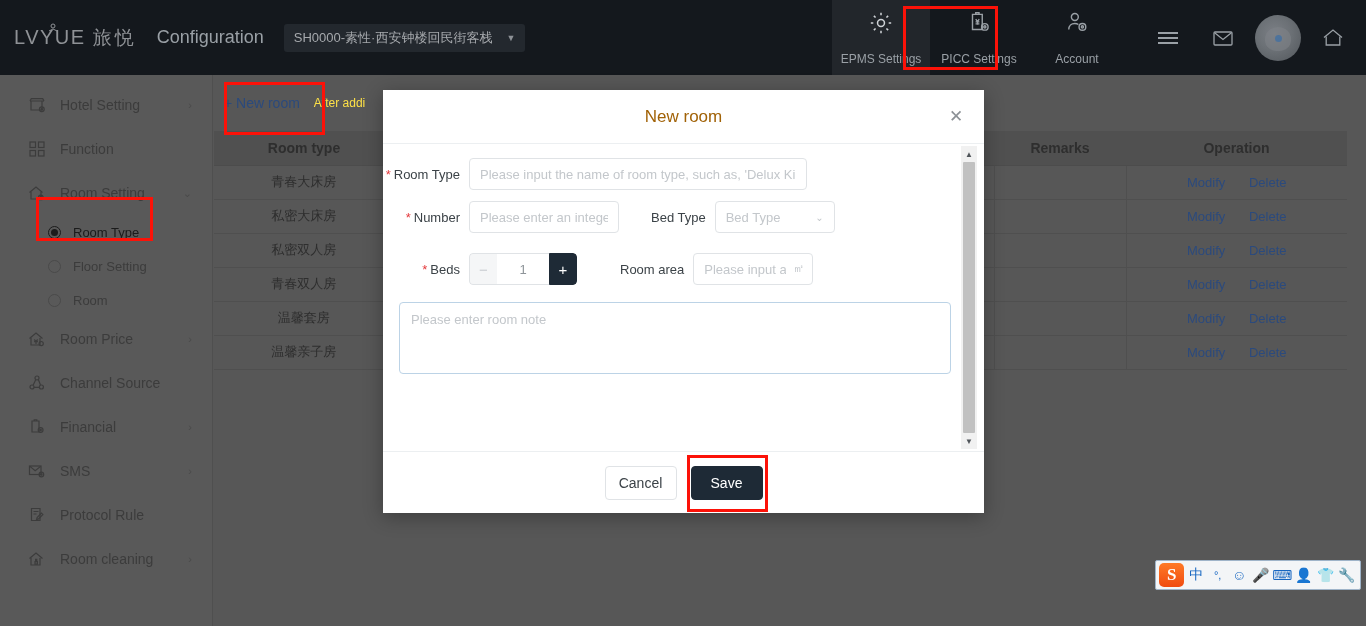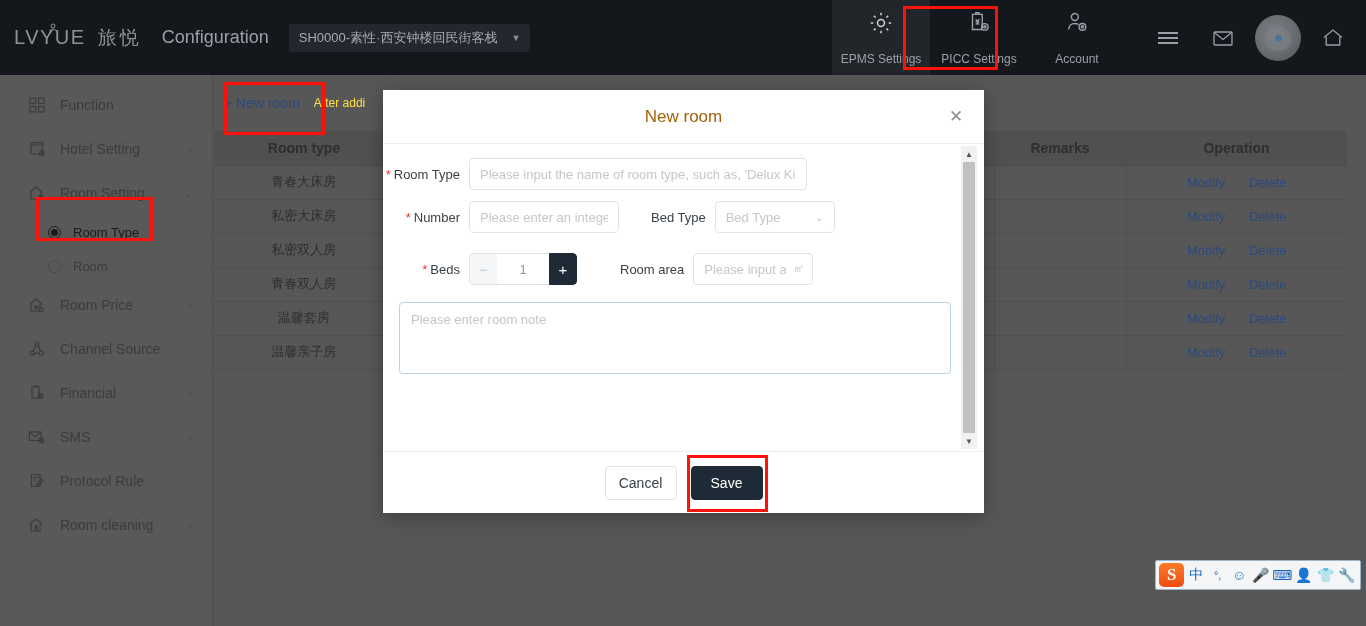--- a/index.html
+++ b/index.html
@@ -14,21 +14,21 @@
   
   .topbar {
     position: absolute; top: 0; left: 0; width: 1366px; height: 75px;
     background: #14181d; display: flex; align-items: center;
   }
   .logo-wrap { display: flex; align-items: center; padding-left: 14px; height: 75px; }
   .logo-text {
     font-size: 20px; color: #8f9296; letter-spacing: 1.5px;
     font-family: "Liberation Sans", sans-serif; position: relative;
   }
-  .logo-cn { font-size: 19px; color: #8f9296; margin-left: 5px; letter-spacing: 3px; }
+  .logo-cn { font-size: 19px; color: #8f9296; letter-spacing: 3px; }
   .logo-person { position: absolute; left: 32px; top: -5px; }
   .app-title { font-size: 18px; color: #9aa0a6; margin-left: 20px; }
   .hotel-select {
     margin-left: 20px; height: 28px; background: #23282e; border-radius: 3px;
     display: flex; align-items: center; padding: 0 10px; color: #a6a9ad;
     font-size: 13px; cursor: pointer; min-width: 218px; justify-content: space-between;
   }
   .hotel-select .caret { font-size: 9px; margin-left: 14px; color: #8d9196; }
 
   .topbar-right { margin-left: auto; display: flex; align-items: stretch; height: 75px; }
@@ -271,60 +271,64 @@
             </svg>
         </div>
       </div>
     </div>
   </div>
 
   <div class="sidebar">
 
     <div class="nav-item">
       <span class="nav-ico">
+        <svg width="18" height="16" viewBox="0 0 18 16" fill="none" stroke="#3c3c3c" stroke-width="1.2">
+            <path d="M2 4h14M3 4v9h11V4"></path>
+            <path d="M2 4 3.3 1.6h11.4L16 4"></path>
+            <circle cx="13.8" cy="12.2" r="2.4"></circle>
+            <circle cx="13.8" cy="12.2" r=".7"></circle>
+          </svg>
+      </span>
+      <span class="nav-lbl">Hotel Setting</span>
+      <span class="arrow">›</span>
+    </div>
+
+    <div class="nav-item">
+      <span class="nav-ico">
         <svg width="16" height="16" viewBox="0 0 16 16" fill="none" stroke="#3c3c3c" stroke-width="1.2">
             <rect x="1" y="1" width="5.5" height="5.5"></rect>
             <rect x="9.5" y="1" width="5.5" height="5.5"></rect>
             <rect x="1" y="9.5" width="5.5" height="5.5"></rect>
             <rect x="9.5" y="9.5" width="5.5" height="5.5"></rect>
           </svg>
       </span>
       <span class="nav-lbl">Function</span>
       <span class="arrow"></span>
     </div>
 
     <div class="nav-item">
       <span class="nav-ico">
         <svg width="18" height="16" viewBox="0 0 18 16" fill="none" stroke="#3c3c3c" stroke-width="1.2">
-            <path d="M2 4h14M3 4v9h11V4"></path>
-            <path d="M2 4 3.3 1.6h11.4L16 4"></path>
-            <circle cx="13.8" cy="12.2" r="2.4"></circle>
-            <circle cx="13.8" cy="12.2" r=".7"></circle>
-          </svg>
-      </span>
-      <span class="nav-lbl">Hotel Setting</span>
-      <span class="arrow">›</span>
-    </div>
-
-    <div class="nav-item">
-      <span class="nav-ico">
-        <svg width="18" height="16" viewBox="0 0 18 16" fill="none" stroke="#3c3c3c" stroke-width="1.2">
             <path d="M1.5 7.5 8 2l6.5 5.5"></path>
             <path d="M3 7v7h10V7"></path>
             <circle cx="12.8" cy="12.4" r="2.3"></circle>
             <circle cx="12.8" cy="12.4" r=".7"></circle>
           </svg>
       </span>
       <span class="nav-lbl">Room Setting</span>
       <span class="arrow">⌄</span>
     </div>
 
     <div class="sub-item selected">
       <span class="radio"></span>
       <span>Room Type</span>
+    </div>
+    <div class="sub-item">
+      <span class="radio"></span>
+      <span>Floor Setting</span>
     </div>
     <div class="sub-item">
       <span class="radio"></span>
       <span>Room</span>
     </div>
 
     <div class="nav-item">
       <span class="nav-ico">
         <svg width="18" height="16" viewBox="0 0 18 16" fill="none" stroke="#3c3c3c" stroke-width="1.2">
             <path d="M1.5 7.5 8 2l6.5 5.5"></path>

